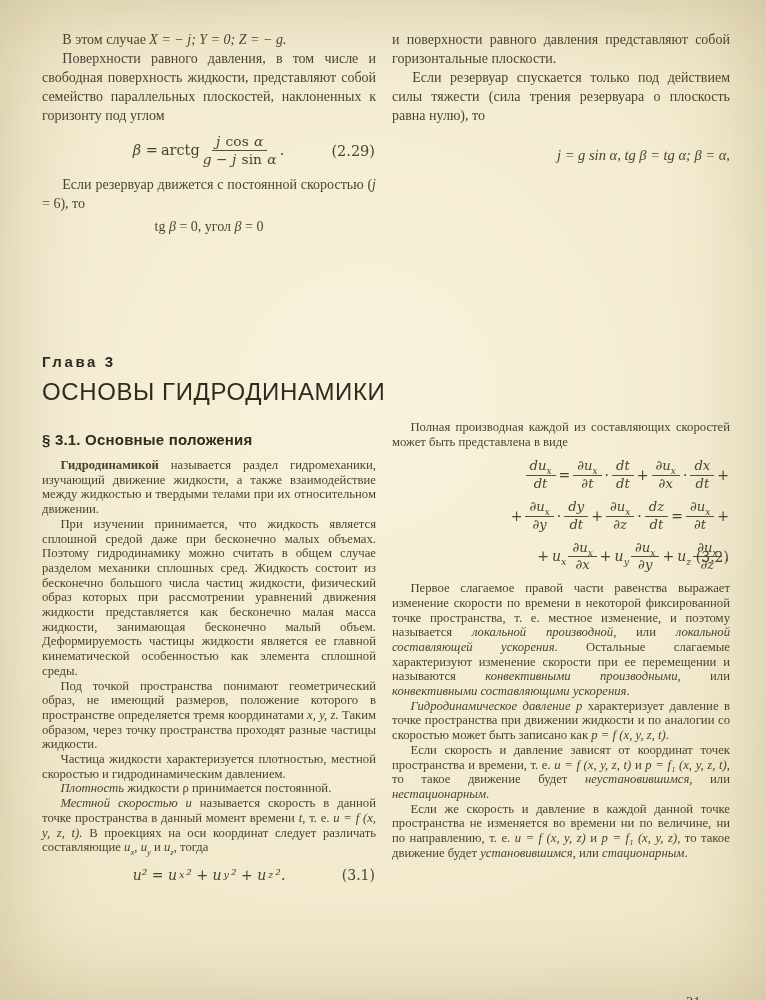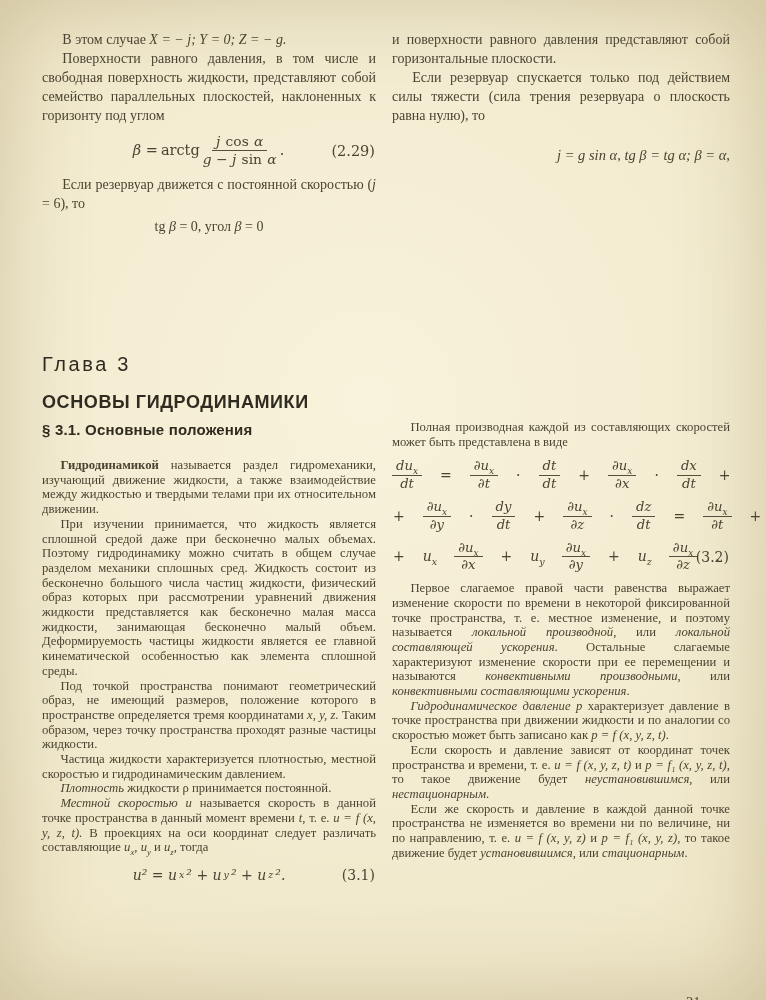--- a/index.html
+++ b/index.html
@@ -26,32 +26,32 @@
   .dformula{
     position:relative;text-align:center;margin:9px 0 7px;
     font-family:"DejaVu Serif","Liberation Serif",serif;
   }
   .fwrap{display:inline-flex;align-items:center;gap:2px;}
   .eqnum{position:absolute;right:1px;top:50%;transform:translateY(-50%);font-style:normal;}
   .frac{display:inline-flex;flex-direction:column;align-items:center;margin:0 0;font-style:italic;}
   .fr-n{display:block;border-bottom:1px solid #55503d;padding:0 4px 1px;line-height:1.12;}
   .fr-d{display:block;padding-top:1px;line-height:1.12;}
   .op{font-style:normal;padding:0 1px;}
-  .frow{display:flex;justify-content:flex-start;align-items:center;gap:17px;margin:8px 0;position:relative;}
+  .frow{display:flex;justify-content:flex-end;align-items:center;gap:2px;margin:8px 0;position:relative;}
   .eq229{font-size:14.5px;}
   .eq229 .fr-n,.eq229 .fr-d{font-size:13.8px;}
   .eq32{font-size:14px;margin:10px 0 6px;}
   .eq32 .fr-n,.eq32 .fr-d{font-size:13.2px;}
   .eq31{font-size:14px;}
   .ctr{text-align:center;margin:4px 0 2px;}
   
   .chapter{font-family:"Liberation Sans",sans-serif;color:#302b20;}
-  .ch-label{font-weight:normal;font-size:20px;letter-spacing:2.6px;}
-  .ch-title{font-weight:bold;font-size:18px;letter-spacing:.6px;margin-top:16px;}
-  .ch-sec{font-weight:bold;font-size:15px;margin-top:8px;letter-spacing:.2px;}
+  .ch-label{font-weight:bold;font-size:15px;letter-spacing:2.6px;}
+  .ch-title{font-weight:normal;font-size:24px;letter-spacing:.6px;margin-top:8px;}
+  .ch-sec{font-weight:bold;font-size:15px;margin-top:25px;letter-spacing:.2px;}
   .pagenum{font-size:14.5px;color:#4b4432;}
 </style>
 </head>
 <body>
 
 <div class="page">
 
   <div class="abs sec-top" style="left:42px;top:30px;width:334px;">
     <p><span>В этом случае </span><span class="it">X = − j;  Y = 0;  Z = − g.</span></p>
     <p>Поверхности равного давления, в том числе и свободная поверхность жидкости, представляют собой семейство параллельных плоскостей, наклоненных к горизонту под углом</p>

